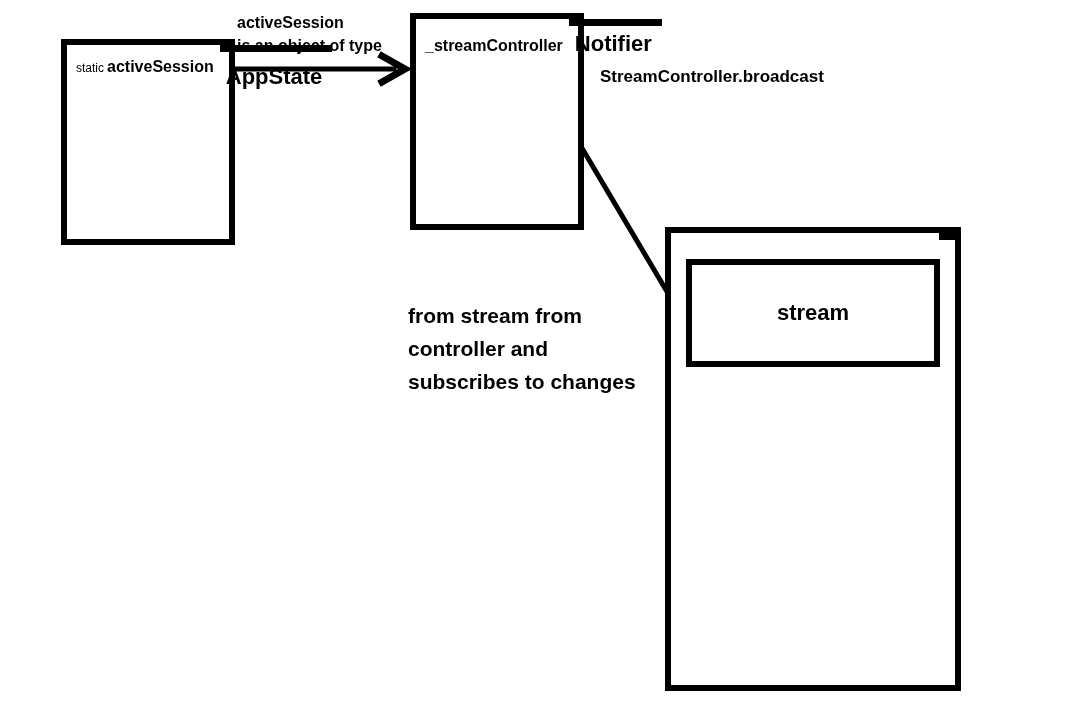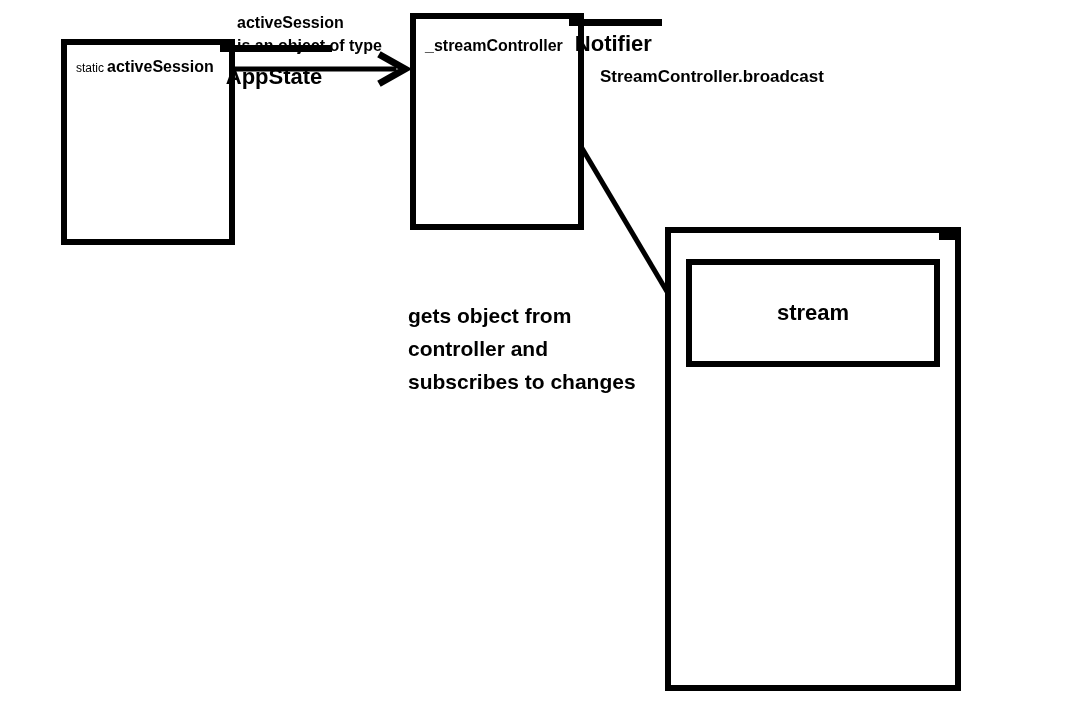--- a/index.html
+++ b/index.html
@@ -141,17 +141,17 @@
     <div class="cb-title" style="height:42px;"></div>
   </div>
 
   <div class="widget-box">
     <span>stream</span>
   </div>
 
   <div class="note note-arrow-type">activeSession
 is an object of type</div>
   <div class="note note-broadcast">StreamController.broadcast</div>
-  <div class="note note-subscribe">gets object from
+  <div class="note note-subscribe">from stream from
 controller and
 subscribes to changes</div>
 
 </div>
 
 </body></html>

